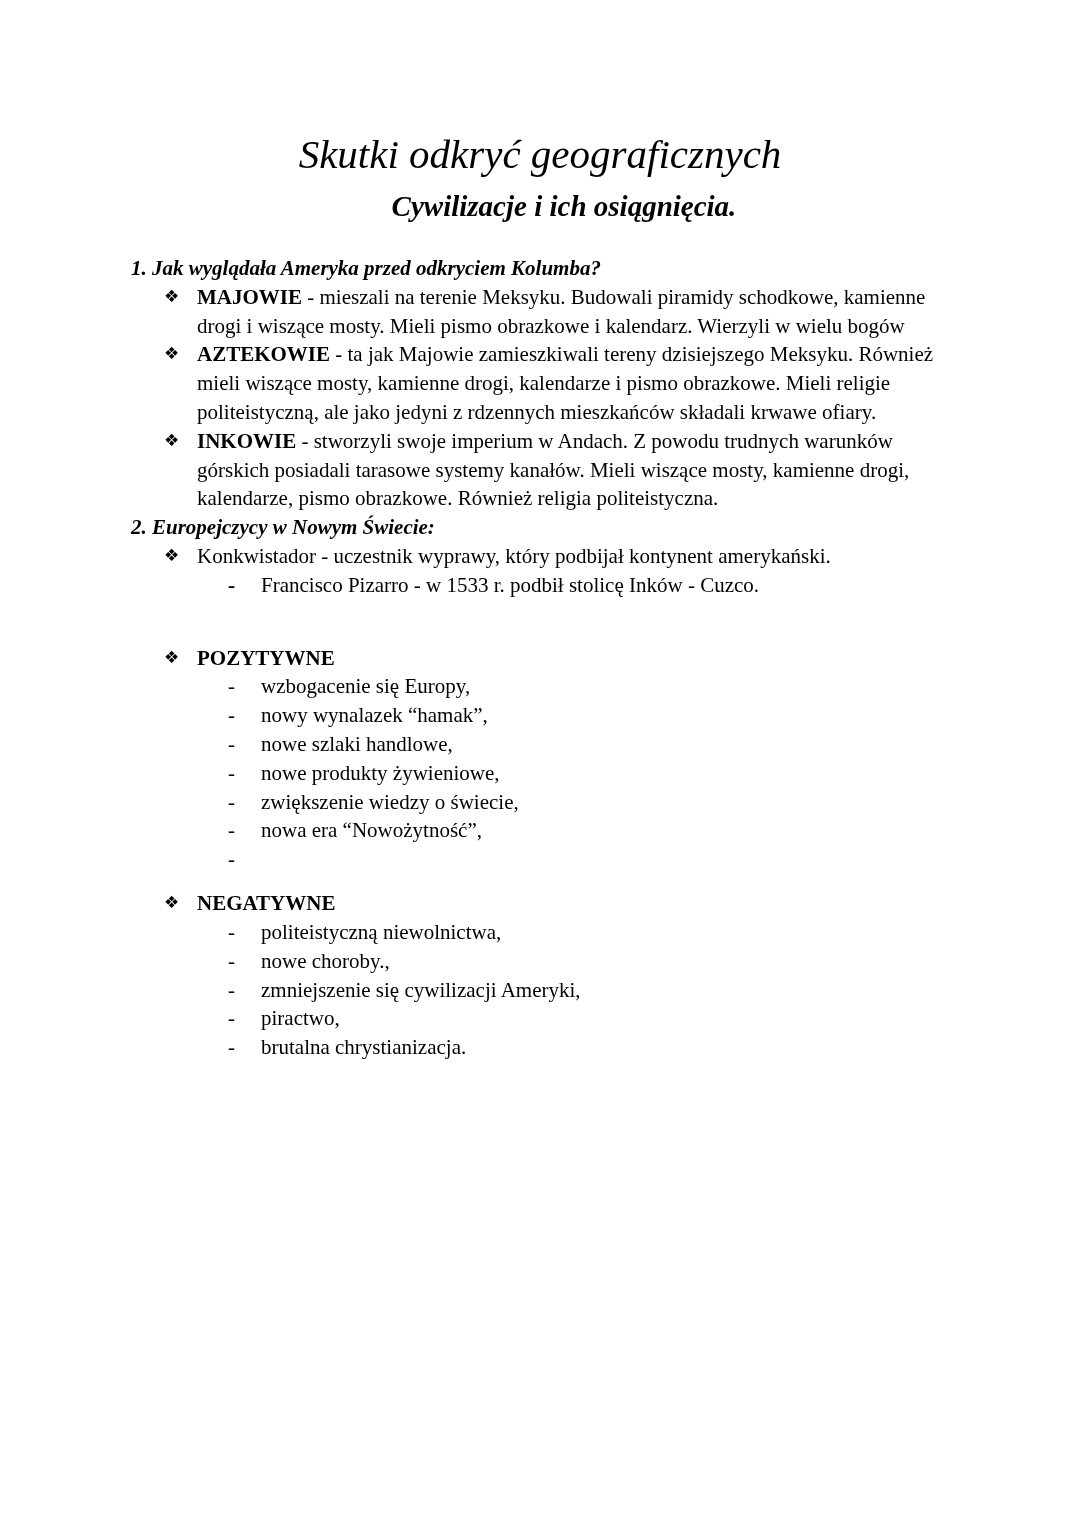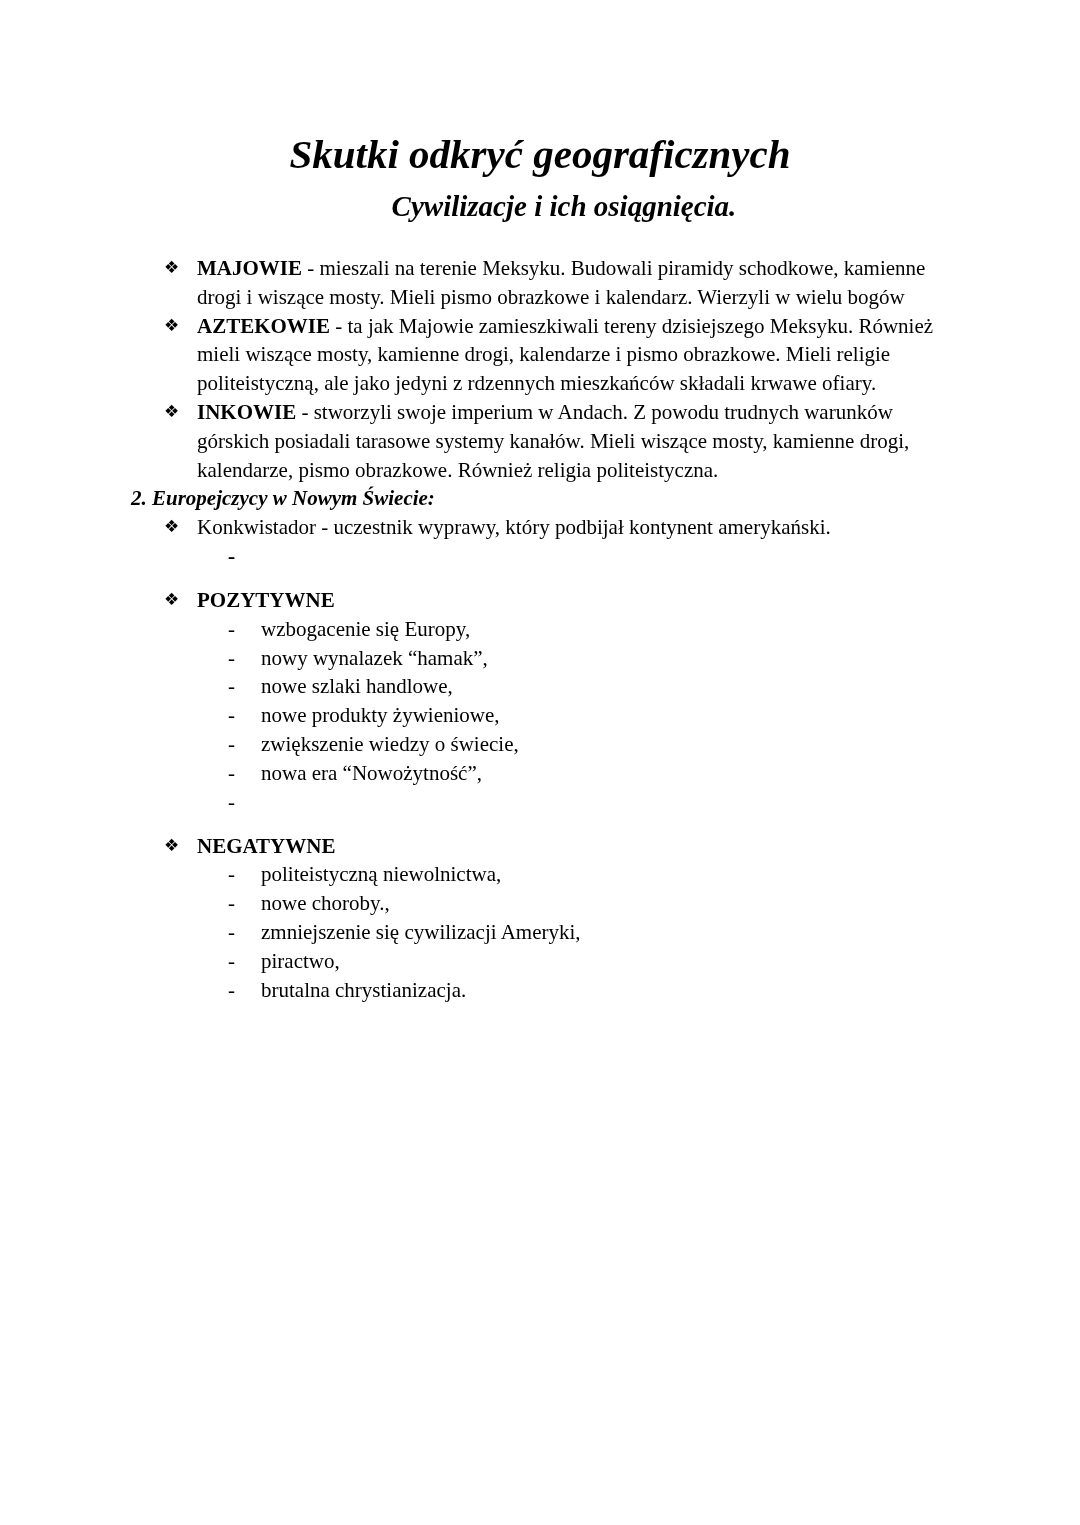--- a/index.html
+++ b/index.html
@@ -22,21 +22,21 @@
       width: 1080px;
       height: 1525px;
       background: #ffffff;
     }
     .title {
       position: absolute;
       left: 0;
       width: 1080px;
       top: 128px;
       text-align: center;
-      font-weight: bold;
+      font-weight: normal;
       font-style: italic;
       font-size: 41px;
       line-height: 52px;
       margin: 0;
     }
     .subtitle {
       position: absolute;
       left: 0;
       width: 1080px;
       top: 186px;
@@ -97,20 +97,21 @@
   </style>
 </head>
 <body>
 
 <div class="page">
   <h1 class="title">Skutki odkryć geograficznych</h1>
   <h2 class="subtitle">Cywilizacje i ich osiągnięcia.</h2>
 
   <div class="content">
 
+    <p class="section-heading">1. Jak wyglądała Ameryka przed odkryciem Kolumba?</p>
 
     <p class="diamond-item">
       <span class="diamond">❖</span>
       <span class="diamond-text"><span class="bold">MAJOWIE</span><span> - mieszali na terenie Meksyku. Budowali piramidy schodkowe, kamienne drogi i wiszące mosty. Mieli pismo obrazkowe i kalendarz. Wierzyli w wielu bogów</span></span>
     </p>
 
     <p class="diamond-item">
       <span class="diamond">❖</span>
       <span class="diamond-text"><span class="bold">AZTEKOWIE</span><span> - ta jak Majowie zamieszkiwali tereny dzisiejszego Meksyku. Również mieli wiszące mosty, kamienne drogi, kalendarze i  pismo obrazkowe. Mieli religie politeistyczną, ale jako jedyni z rdzennych mieszkańców składali krwawe ofiary.</span></span>
     </p>
@@ -124,20 +125,21 @@
 
     <p class="diamond-item">
       <span class="diamond">❖</span>
       <span class="diamond-text">Konkwistador - uczestnik wyprawy, który podbijał kontynent amerykański.</span>
     </p>
     <p class="dash-item">
       <span class="dash">-</span>
     </p>
     <p class="dash-item">
       <span class="dash">-</span>
+      <span>Francisco Pizarro - w 1533 r. podbił stolicę Inków - Cuzco.</span>
     </p>
 
 
     <p class="diamond-item">
       <span class="diamond">❖</span>
       <span class="diamond-text bold">POZYTYWNE</span>
     </p>
     <p class="dash-item"><span class="dash">-</span><span>wzbogacenie się Europy,</span></p>
     <p class="dash-item"><span class="dash">-</span><span>nowy wynalazek “hamak”,</span></p>
     <p class="dash-item"><span class="dash">-</span><span>nowe szlaki handlowe,</span></p>

